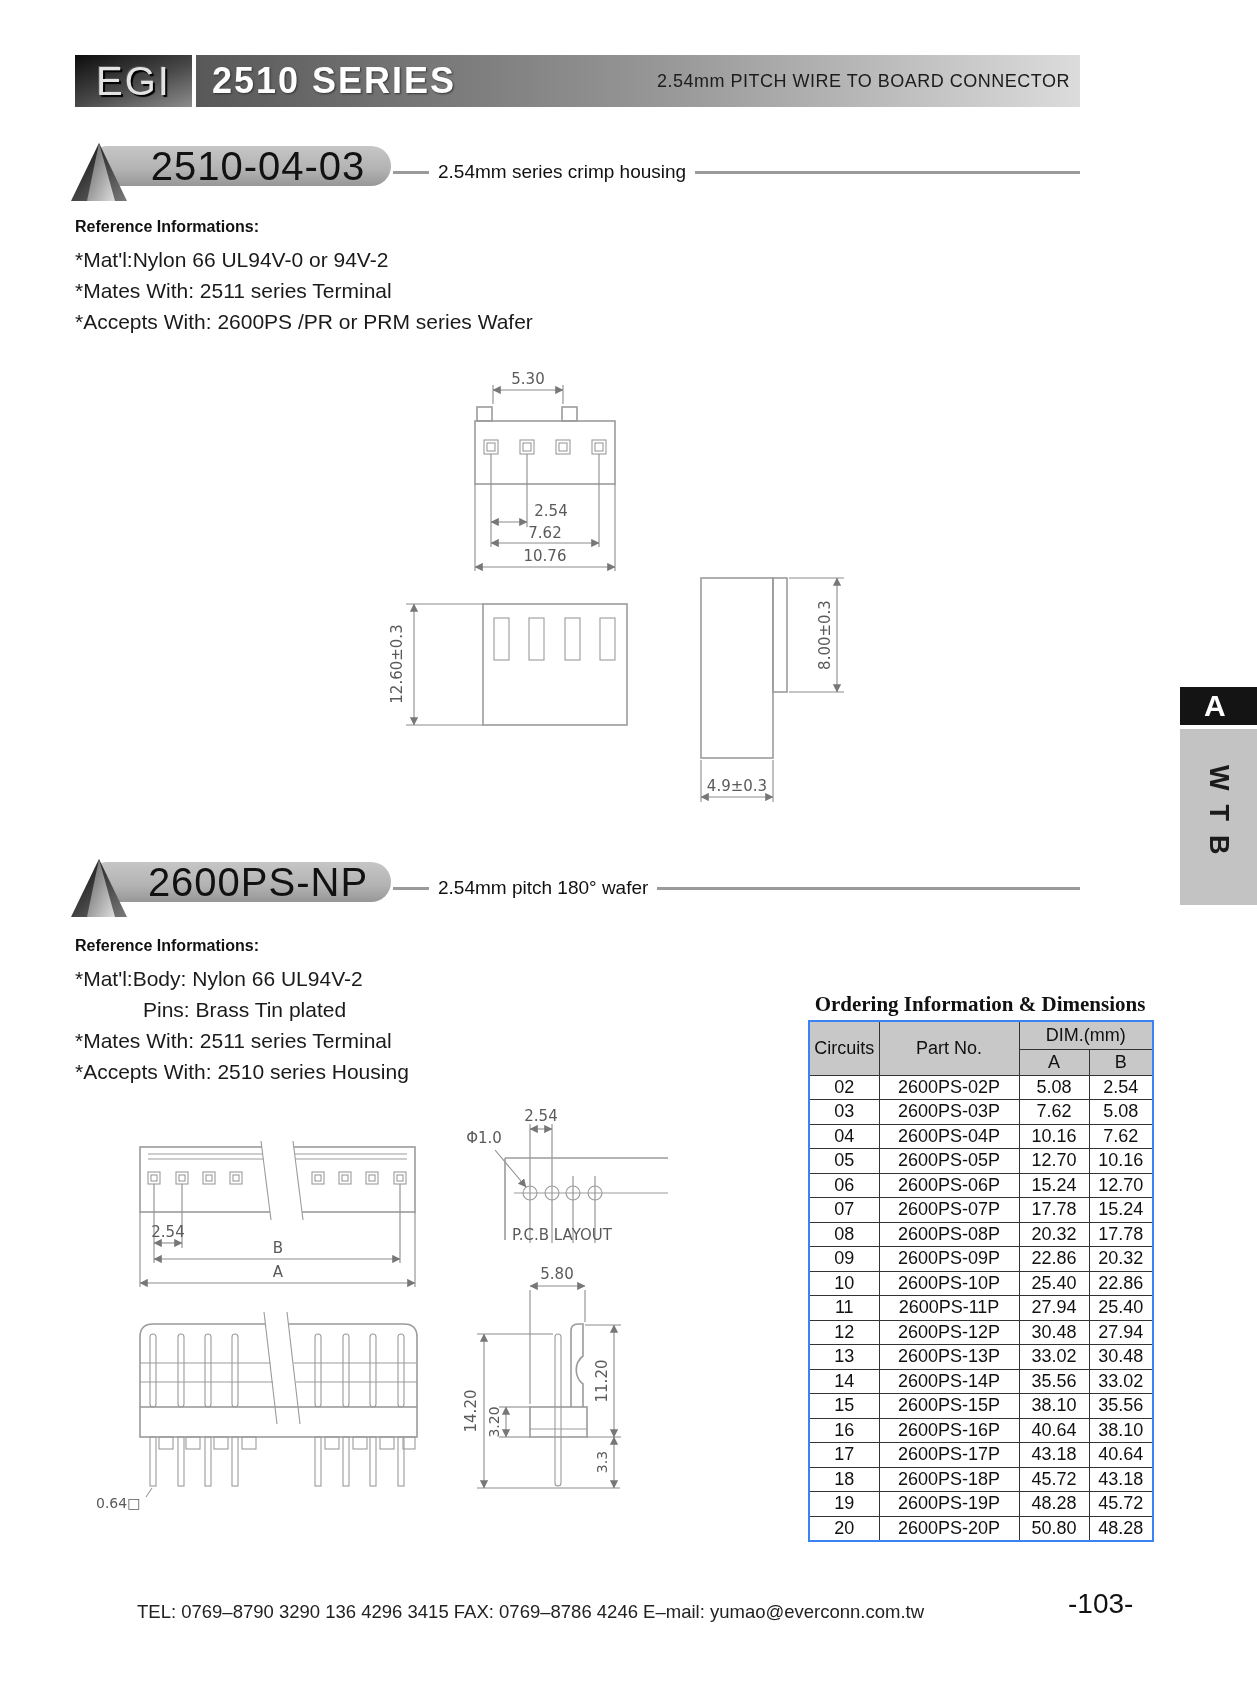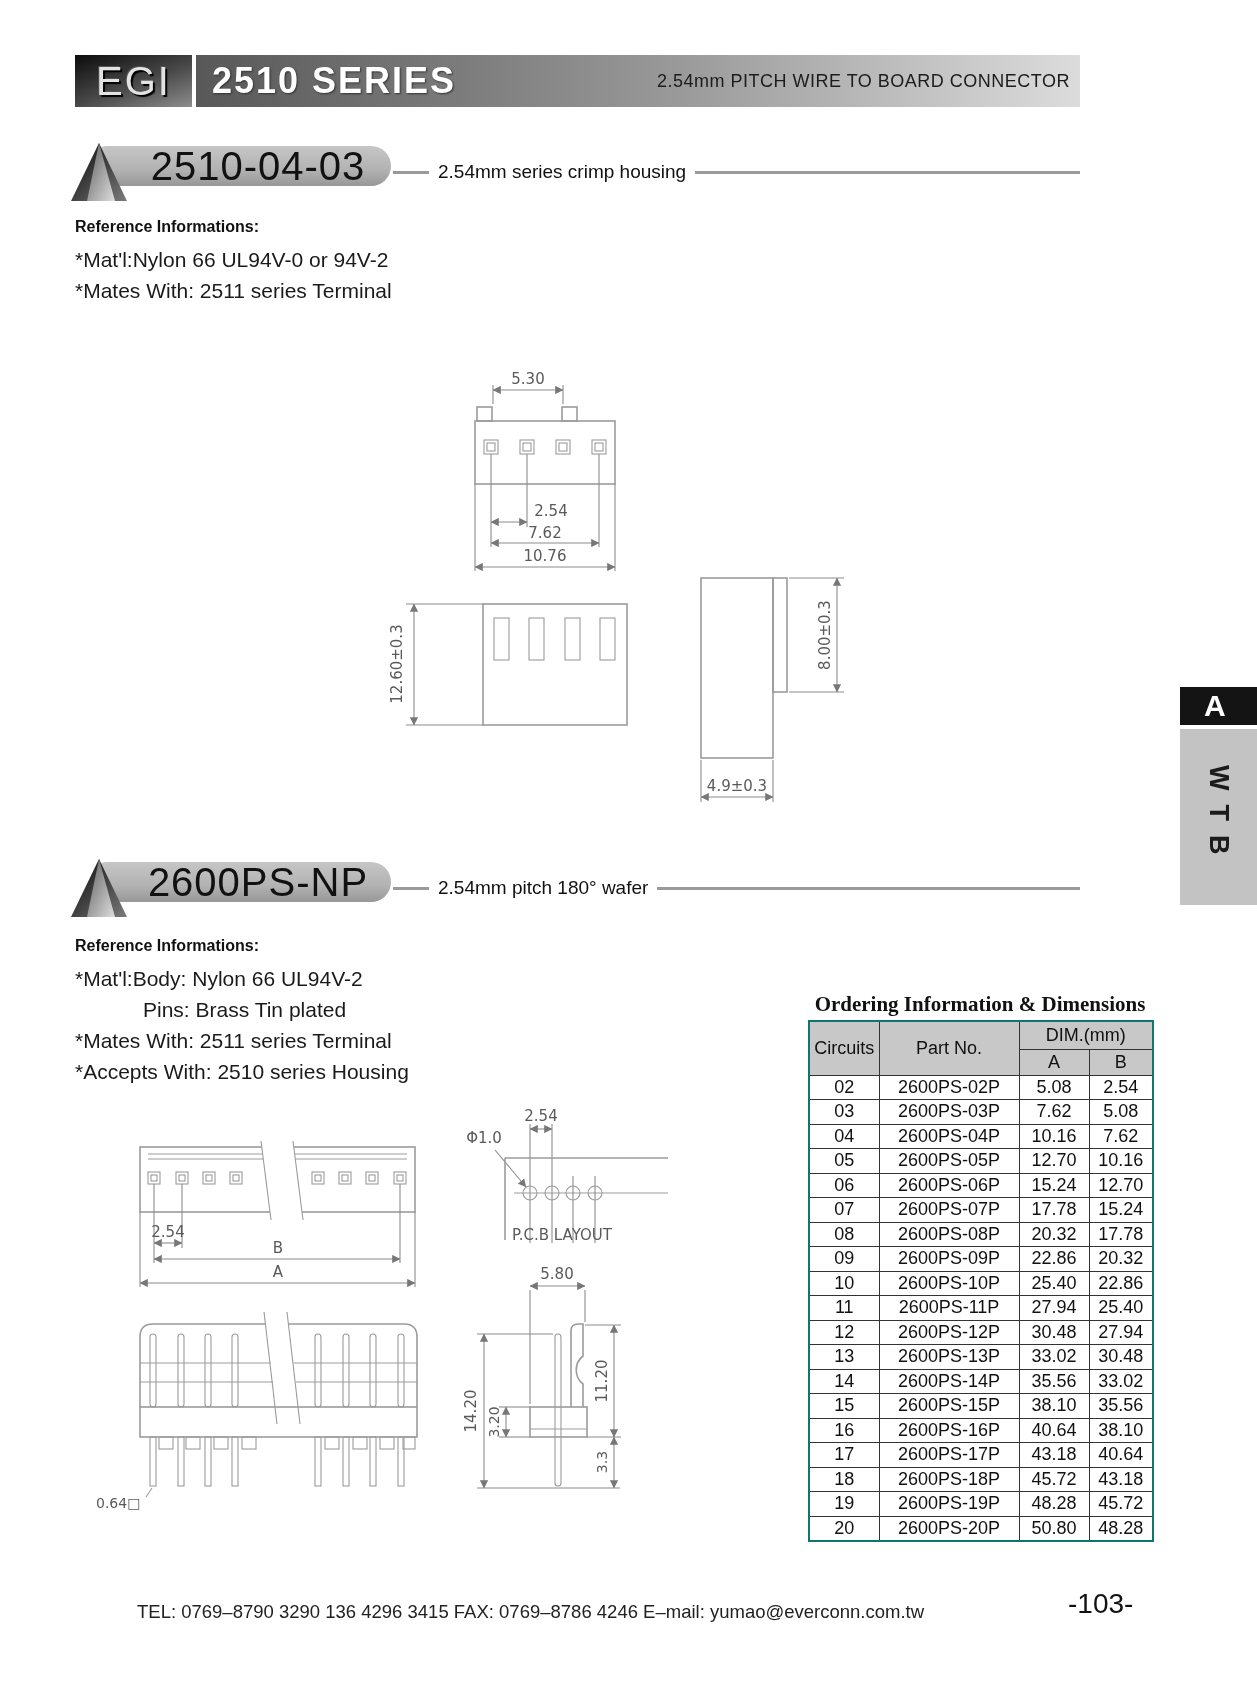--- a/index.html
+++ b/index.html
@@ -71,21 +71,21 @@
     font-family:"Liberation Serif", serif; font-weight:bold; font-size:21px; color:#111;
   }
   table.order {
     position:absolute; left:808px; top:1020px; width:344px;
     border-collapse:collapse; table-layout:fixed;
   }
   table.order th, table.order td {
     border:1.5px solid #333; text-align:center; vertical-align:middle;
     font-size:18px; padding:0; line-height:1.05; color:#111;
   }
-  table.order { border:2px solid #0f766e; }
+  table.order { border:2px solid #3b82f6; }
   table.order thead th { background:#c8c8c8; font-weight:normal; }
   table.order thead tr:first-child { height:28px; }
   table.order thead tr:last-child { height:26px; }
   table.order tbody tr { height:24.5px; background:#fff; }
   .col-c { width:70px; } .col-p { width:140px; } .col-a { width:70px; } .col-b { width:64px; }
   
   svg .outline { fill:none; stroke:#9b9b9b; stroke-width:1.6; }
   svg .thin    { fill:none; stroke:#9b9b9b; stroke-width:1.1; }
   svg .dim     { fill:none; stroke:#8c8c8c; stroke-width:1.1; }
   svg .wfill   { fill:#ffffff; stroke:none; }
@@ -131,20 +131,21 @@
   <div class="tag-row" style="top:160px">
     <div class="tag-rule-s"></div>
     <span class="tag-text">2.54mm series crimp housing</span>
     <div class="tag-rule-l"></div>
   </div>
 
   <div class="ref-block" style="top:218px">
     <div class="ref-heading">Reference Informations:</div>
     <div class="ref-line">*Mat'l:Nylon 66 UL94V-0 or 94V-2</div>
     <div class="ref-line">*Mates With: 2511 series Terminal</div>
+    <div class="ref-line">*Accepts With: 2600PS /PR or PRM series Wafer</div>
   </div>
 
   <svg style="position:absolute;left:370px;top:340px" width="520" height="466" viewBox="370 340 520 466">
     <defs>
       <marker id="ar" viewBox="0 0 10 10" refX="9.5" refY="5" markerWidth="7.5" markerHeight="7.5" orient="auto-start-reverse">
         <path d="M0,0 L10,5 L0,10 z" fill="#777"></path>
       </marker>
     </defs>
 
     <g>

